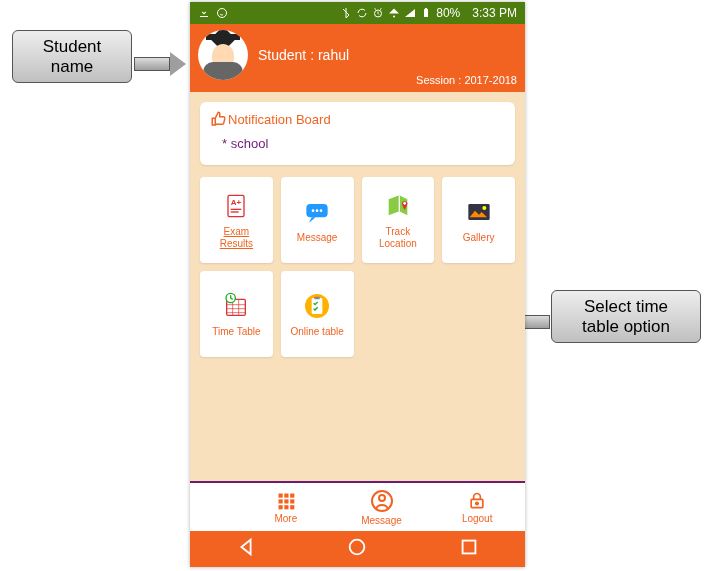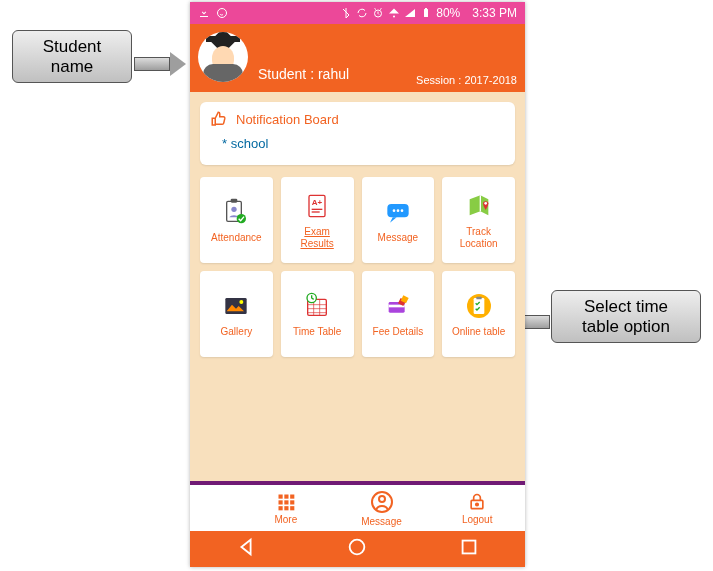--- a/index.html
+++ b/index.html
@@ -54,35 +54,35 @@
     top: 2px;
     width: 335px;
     height: 565px;
     background: #f26322;
     box-shadow: 0 0 4px rgba(0,0,0,.3);
     display: flex;
     flex-direction: column;
   }
   .statusbar {
     height: 22px;
-    background: #ec4899;
+    background: #4d7c0f;
     display: flex;
     justify-content: space-between;
     padding: 0 8px;
     color: #fff;
     font-size: 12px;
   }
   .status-left, .status-right { display: flex; align-items: center; gap: 6px; }
   .status-right { gap: 4px; }
   .ico { width: 12px; height: 12px; display: inline-block; }
   .header {
     background: #f26322;
     padding: 4px 8px 10px 8px;
     display: flex;
-    align-items: flex-end;
+    align-items: center;
     position: relative;
     height: 68px;
   }
   .avatar {
     width: 50px; height: 50px; border-radius: 50%;
     background: #fff;
     position: relative;
     overflow: hidden;
     flex-shrink: 0;
   }
@@ -112,26 +112,25 @@
   }
   .notif {
     background: #fff;
     border-radius: 6px;
     padding: 8px 10px 14px 10px;
     box-shadow: 0 1px 2px rgba(0,0,0,.1);
   }
   .notif-title {
     display: flex;
     align-items: center;
-    gap: 8px;
     color: #f26322;
     font-size: 13px;
     margin-bottom: 8px;
   }
-  .notif-body { font-size: 13px; color: #0369a1; padding-left: 12px; }
+  .notif-body { font-size: 13px; color: #701a75; padding-left: 12px; }
   .grid {
     margin-top: 12px;
     display: grid;
     grid-template-columns: repeat(4, 1fr);
     gap: 8px;
   }
   .tile {
     background: #fff;
     border-radius: 4px;
     height: 86px;
@@ -142,21 +141,21 @@
     box-shadow: 0 1px 2px rgba(0,0,0,.1);
     padding: 4px;
     cursor: pointer;
   }
   .tile-icon { width: 32px; height: 32px; margin-bottom: 4px; }
   .tile-label { font-size: 10px; color: #f26322; text-align: center; line-height: 1.2; }
   .bottombar {
     height: 50px;
     background: #fff;
     display: flex;
-    border-top: 4px solid #701a75;
+    border-top: 2px solid #701a75;
     padding-left: 48px;
   }
   .bottombar > div {
     flex: 1;
     display: flex;
     flex-direction: column;
     align-items: center;
     justify-content: center;
     color: #f26322;
     font-size: 10px;
@@ -270,31 +269,20 @@
         <span>Notification Board</span>
       </div>
       <div class="notif-body">
         <span>*</span>
         <span>school</span>
       </div>
     </div>
 
     <div class="grid">
 
-    <div class="tile">
-          <div class="tile-icon"><svg viewBox="0 0 48 48">
-              <rect x="10" y="8" width="22" height="30" rx="2" fill="#fff" stroke="#555" stroke-width="2"></rect>
-              <rect x="16" y="4" width="10" height="6" rx="2" fill="#555"></rect>
-              <circle cx="21" cy="20" r="4" fill="#88c"></circle>
-              <path d="M14 32c2-4 12-4 14 0" fill="#88c"></path>
-              <circle cx="32" cy="34" r="7" fill="#2a2"></circle>
-              <path d="M28 34l3 3 5-6" stroke="#fff" stroke-width="2" fill="none"></path>
-            </svg></div>
-          <div class="tile-label" style="white-space: pre-line;">Attendance</div>
-        </div>
         <div class="tile">
           <div class="tile-icon"><svg viewBox="0 0 48 48">
               <rect x="12" y="8" width="24" height="32" rx="2" fill="#fff" stroke="#d33" stroke-width="2"></rect>
               <text x="24" y="22" text-anchor="middle" font-size="12" fill="#d33" font-weight="bold">A+</text>
               <rect x="16" y="28" width="16" height="2" fill="#d33"></rect>
               <rect x="16" y="32" width="12" height="2" fill="#d33"></rect>
             </svg></div>
           <div class="tile-label" style="white-space: pre-line; text-decoration: underline;">Exam
 Results</div>
         </div>
@@ -331,29 +319,20 @@
               <rect x="10" y="14" width="28" height="24" rx="2" fill="#fff" stroke="#d33" stroke-width="2"></rect>
               <line x1="10" y1="22" x2="38" y2="22" stroke="#d33" stroke-width="1"></line>
               <line x1="10" y1="28" x2="38" y2="28" stroke="#d33" stroke-width="1"></line>
               <line x1="10" y1="34" x2="38" y2="34" stroke="#d33" stroke-width="1"></line>
               <line x1="19" y1="14" x2="19" y2="38" stroke="#d33" stroke-width="1"></line>
               <line x1="28" y1="14" x2="28" y2="38" stroke="#d33" stroke-width="1"></line>
               <circle cx="16" cy="12" r="7" fill="#fff" stroke="#2a2" stroke-width="2"></circle>
               <path d="M16 8v4l3 2" stroke="#2a2" stroke-width="2" fill="none"></path>
             </svg></div>
           <div class="tile-label" style="white-space: pre-line;">Time Table</div>
-        </div>
-        <div class="tile">
-          <div class="tile-icon"><svg viewBox="0 0 48 48">
-              <rect x="10" y="18" width="24" height="16" rx="2" fill="#a4d"></rect>
-              <rect x="10" y="22" width="24" height="4" fill="#fff"></rect>
-              <path d="M28 12l8 4-4 8-8-4z" fill="#d33"></path>
-              <path d="M32 8l8 4-4 8-8-4z" fill="#fa0"></path>
-            </svg></div>
-          <div class="tile-label" style="white-space: pre-line;">Fee Details</div>
         </div>
         <div class="tile">
           <div class="tile-icon"><svg viewBox="0 0 48 48">
               <circle cx="24" cy="24" r="18" fill="#ffb000"></circle>
               <rect x="16" y="12" width="16" height="24" rx="2" fill="#fff"></rect>
               <rect x="20" y="10" width="8" height="4" rx="1" fill="#888"></rect>
               <path d="M19 20l2 2 4-4M19 28l2 2 4-4" stroke="#2a2" stroke-width="2" fill="none"></path>
             </svg></div>
           <div class="tile-label" style="white-space: pre-line;">Online table</div>
         </div>

